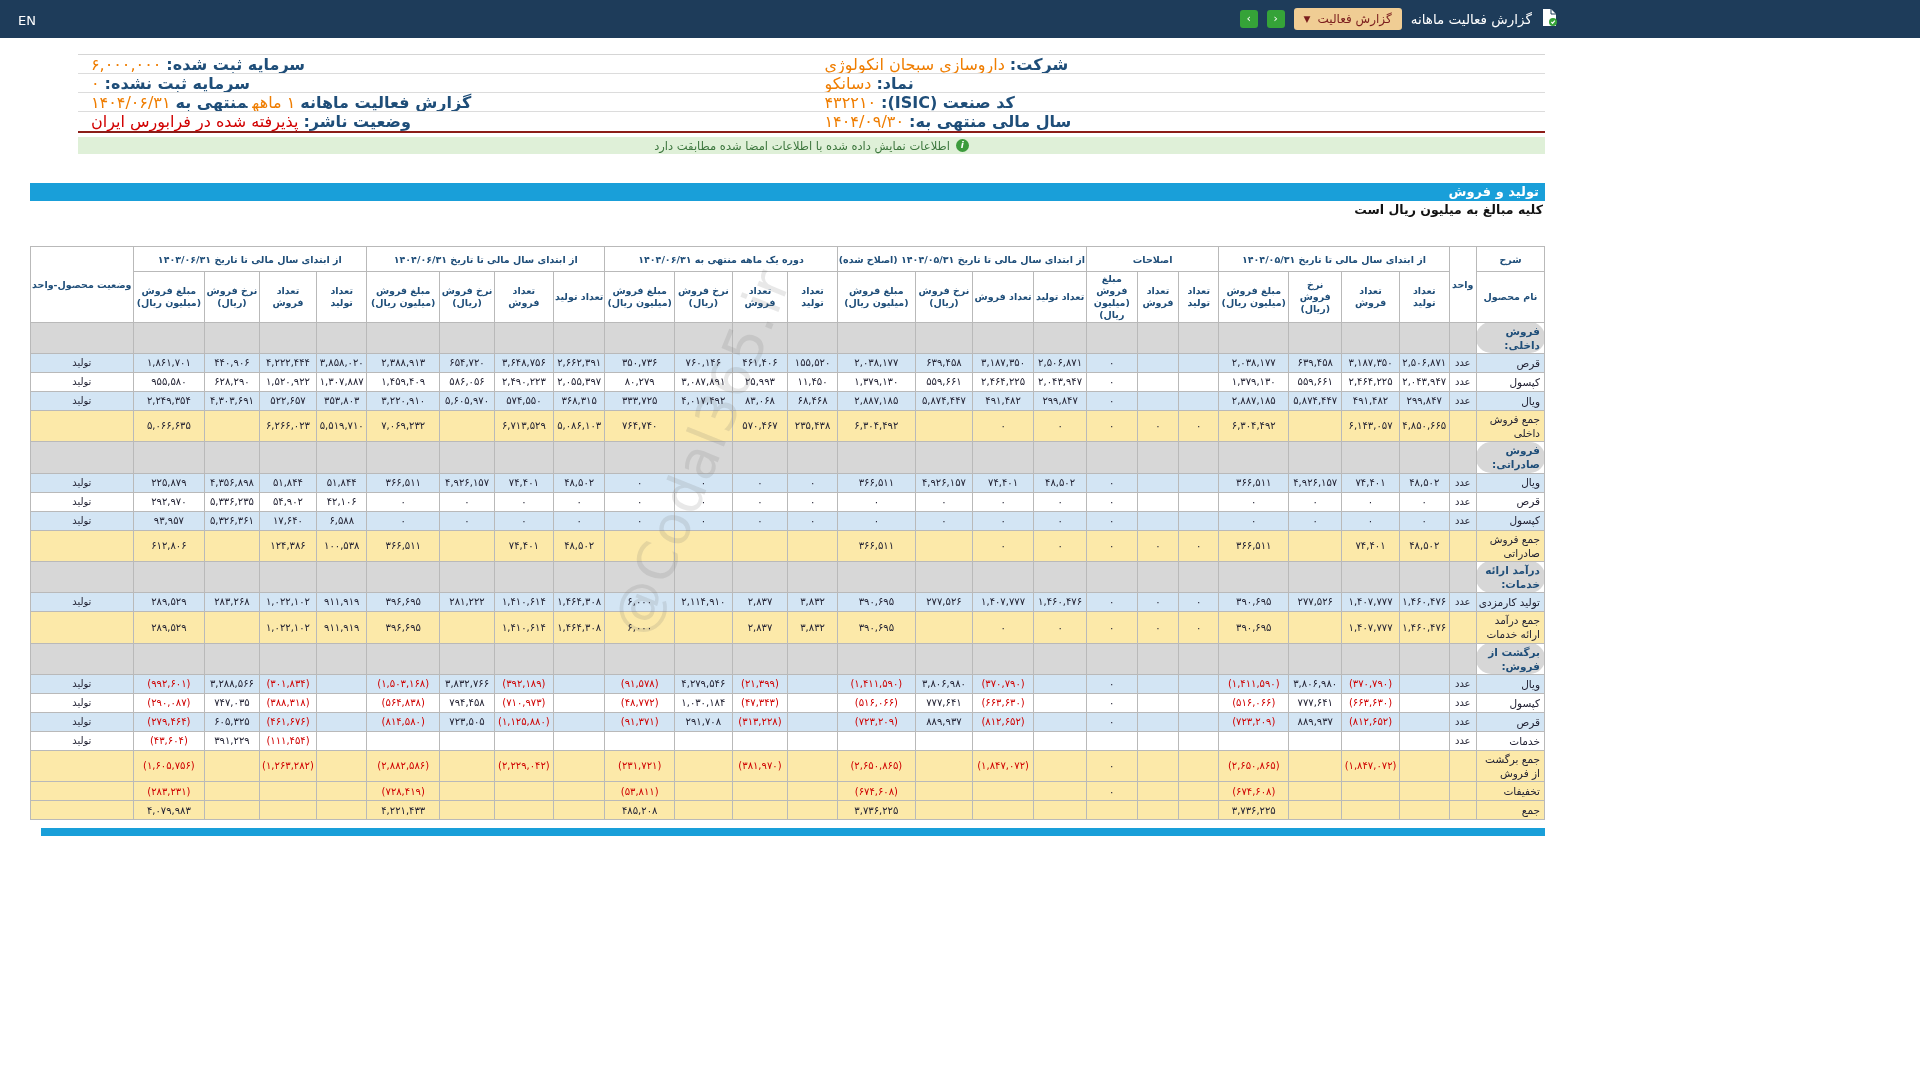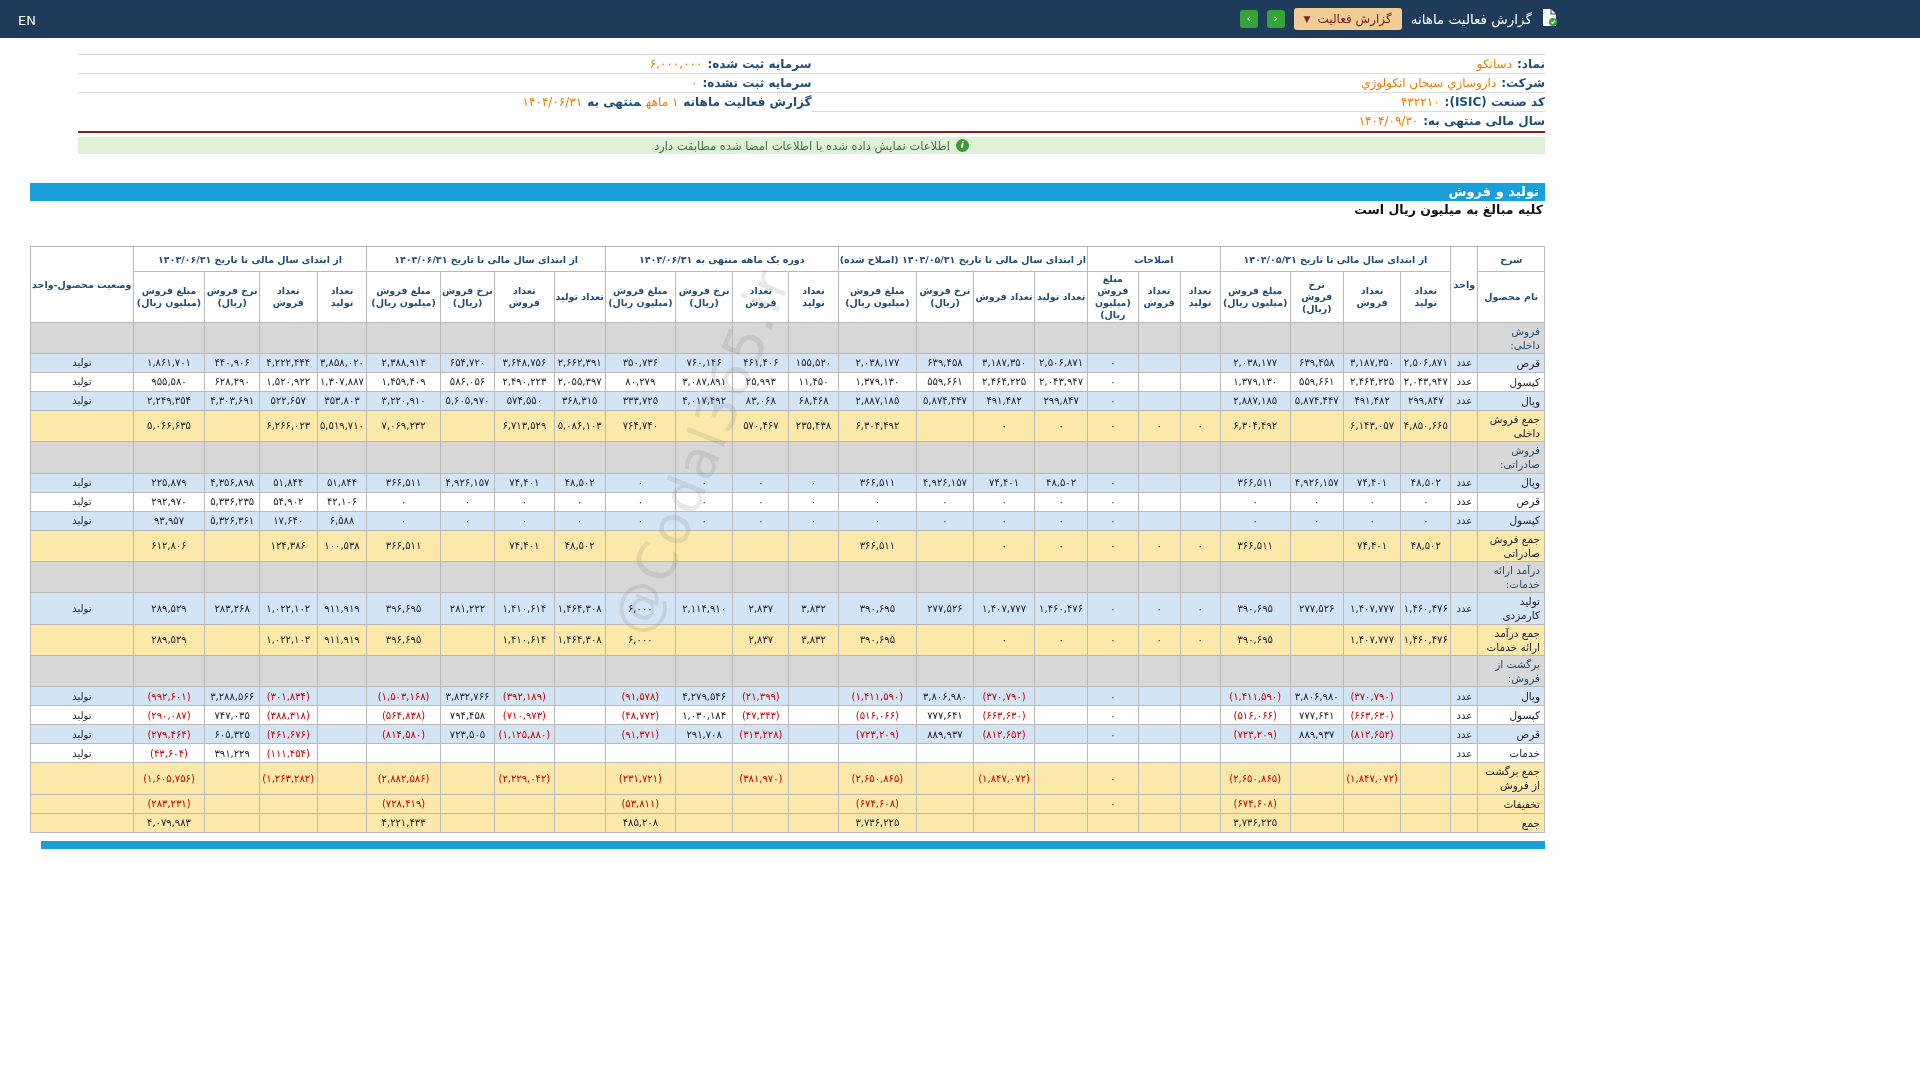--- a/index.html
+++ b/index.html
@@ -14,21 +14,21 @@
   .nav-btn { width:18px; height:18px; background:#35a338; color:#fff; border:none; border-radius:3px; font-size:11px; line-height:16px; text-align:center; cursor:pointer; padding:0; font-family:inherit; }
   .lang { color:#fff; font-size:13px; cursor:pointer; }
 
   
   .wrap { width:1515px; margin-left:30px; direction:rtl; }
 
   
   .info-area { margin:16px 0 0 48px; border-top:1px solid #d5d5d5; border-bottom:2px solid #8c1d18; }
   .info-grid { display:flex; direction:rtl; }
   .info-col { width:50%; }
-  .info-row { border-bottom:1px solid #dcdcdc; height:19px; line-height:19px; font-size:12px; text-align:right; padding-left:8px; white-space:nowrap; overflow:hidden; }
+  .info-row { border-bottom:1px solid #dcdcdc; height:19px; line-height:19px; font-size:16px; text-align:left; padding-left:8px; white-space:nowrap; overflow:hidden; }
   .info-row:last-child { border-bottom:none; }
   .info-row span { margin-left:5px; }
   .p-label { color:#1f4e79; font-weight:bold; }
   .p-value { color:#ef7d00; }
   .p-red { color:#d10000; }
 
   
   .banner { margin:4px 0 0 48px; background:#dff0d8; color:#3c763d; height:17px; display:flex; align-items:center; justify-content:center; gap:6px; font-size:11.5px; direction:rtl; }
   .info-icon { width:13px; height:13px; background:#3c9b3c; color:#fff; border-radius:50%; font-size:9px; font-weight:bold; line-height:13px; text-align:center; display:inline-block; font-style:italic; }
 
@@ -42,21 +42,21 @@
 
   
   .tbl-holder { margin-top:28px; position:relative; }
   table.data-table { border-collapse:collapse; table-layout:fixed; direction:rtl; }
   .data-table th { border:1px solid #b9b9b9; background:#fff; color:#1f4e79; font-weight:bold; font-size:9.5px; padding:1px; text-align:center; vertical-align:middle; }
   .data-table thead tr.group-row th { height:25px; white-space:nowrap; overflow:hidden; }
   .data-table thead tr.cols-row th { height:40px; line-height:1.25; }
   .data-table td { border:1px solid #b9b9b9; font-size:10px; color:#223; padding:1px 2px; text-align:center; height:19px; vertical-align:middle; line-height:1.35; }
   .c-label { text-align:right !important; padding-right:4px !important; font-size:10.5px !important; }
   .row-section td { background:#d7d7d7; }
-  .row-section .c-label { font-weight:normal; color:#1f4e79; }
+  .row-section .c-label { font-weight:bold; color:#1f4e79;border-radius:15px; }
   .row-blue td { background:#d3e5f4; }
   .row-white td { background:#fff; }
   .row-sum td { background:#fce9a9; }
   td.neg { color:#cf0000; }
 
   .bottom-strip { height:8px; background:#199fd9; width:1504px; margin-top:8px; }
 
   
   .watermark { position:absolute; left:600px; top:620px; transform:rotate(-68deg); transform-origin:0 0; font-size:54px; letter-spacing:2px; color:rgba(110,110,110,0.16); pointer-events:none; z-index:5; direction:ltr; white-space:nowrap; }
 </style>
@@ -84,29 +84,30 @@
   <div class="tb-left">
     <span class="lang">EN</span>
   </div>
 </div>
 
 <div class="wrap">
 
   <div class="info-area">
     <div class="info-grid">
       <div class="info-col" id="info-right">
+          <div class="info-row"><span class="p-label">شرکت:</span><span class="p-value">داروسازي سبحان انكولوژي</span></div>
           <div class="info-row"><span class="p-label">نماد:</span><span class="p-value">دسانكو</span></div>
-          <div class="info-row"><span class="p-label">شرکت:</span><span class="p-value">داروسازي سبحان انكولوژي</span></div>
           <div class="info-row"><span class="p-label">کد صنعت (ISIC):</span><span class="p-value">۴۳۲۲۱۰</span></div>
           <div class="info-row"><span class="p-label">سال مالی منتهی به:</span><span class="p-value">۱۴۰۴/۰۹/۳۰</span></div>
         </div>
       <div class="info-col" id="info-left">
           <div class="info-row"><span class="p-label">سرمایه ثبت شده:</span><span class="p-value">۶,۰۰۰,۰۰۰</span></div>
           <div class="info-row"><span class="p-label">سرمایه ثبت نشده:</span><span class="p-value">۰</span></div>
           <div class="info-row"><span class="p-label">گزارش فعالیت ماهانه</span><span class="p-value">۱ ماهه</span><span class="p-label">منتهی به</span><span class="p-value">۱۴۰۴/۰۶/۳۱</span></div>
+          <div class="info-row"><span class="p-label">وضعیت ناشر:</span><span class="p-red">پذیرفته شده در فرابورس ایران</span></div>
         </div>
     </div>
   </div>
 
   <div class="banner">
     <span class="info-icon">i</span>
     <span>اطلاعات نمایش داده شده با اطلاعات امضا شده مطابقت دارد</span>
   </div>
 
 

